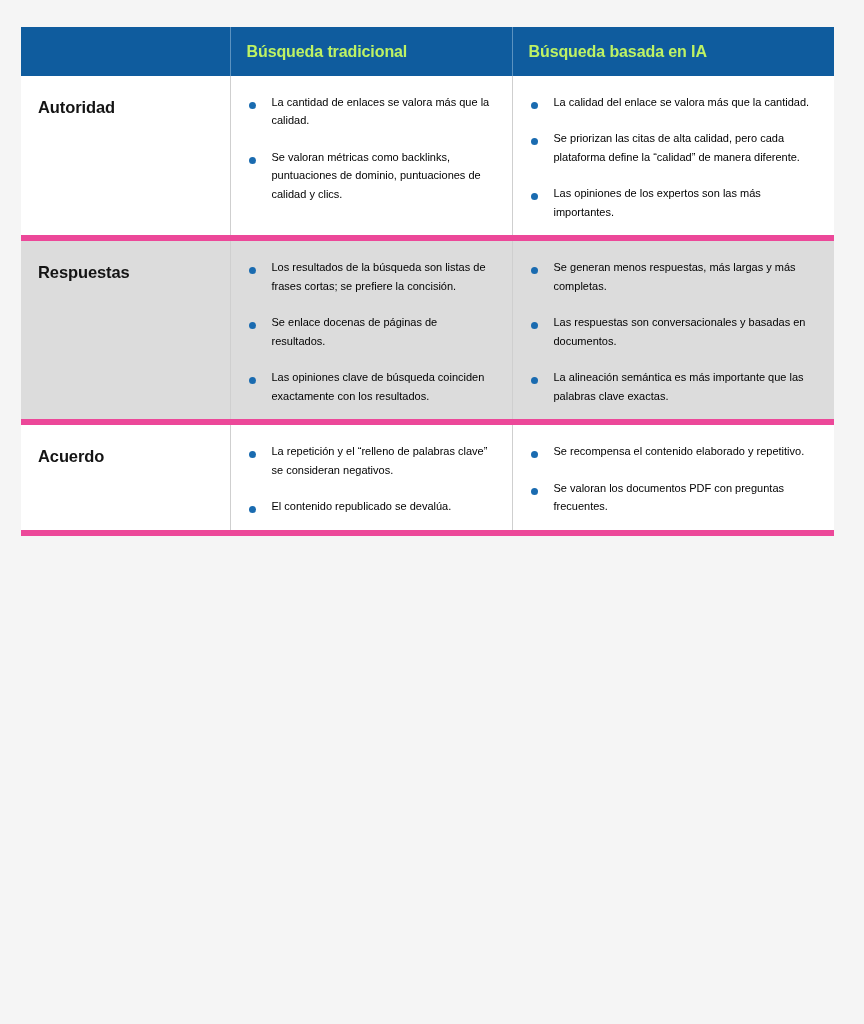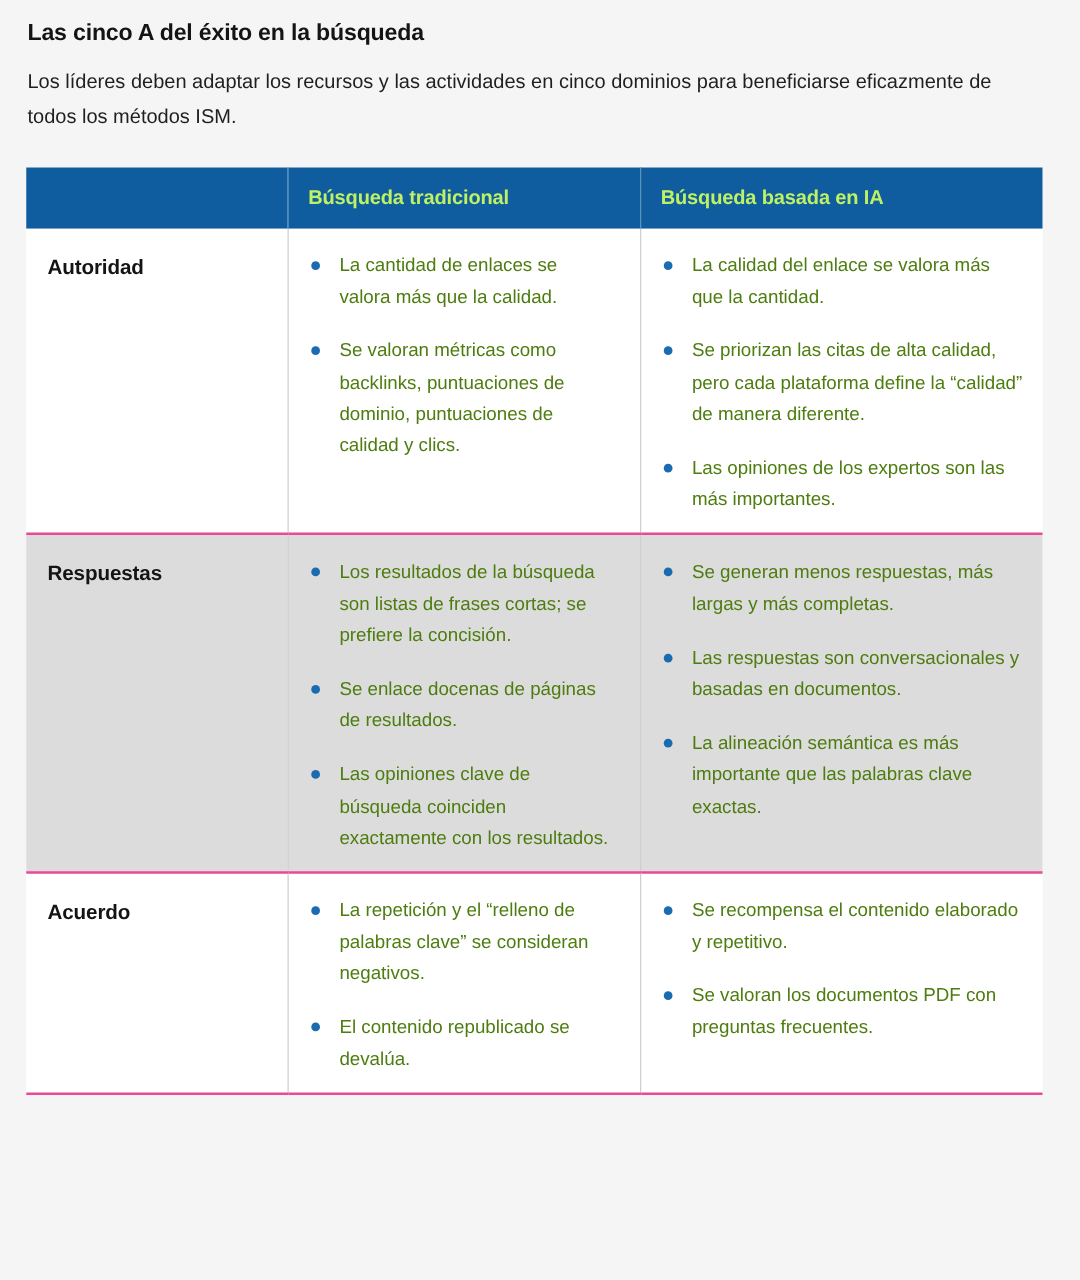--- a/index.html
+++ b/index.html
@@ -71,21 +71,21 @@
     padding: 0 16px;
     border-right: 1px solid #5b92c0;
     letter-spacing: -0.1px;
   }
   thead th:last-child { border-right: none; }
   thead th.blank { padding: 0; }
 
   tbody td {
     vertical-align: top;
     border-right: 1px solid #cfcfcf;
-    border-bottom: 2px solid #ec4899;
+    border-bottom: 6px solid #ec4899;
     padding: 16px 16px 14px 16px;
     background: #ffffff;
   }
   tbody td:last-child { border-right: none; margin-left: 17px; }
   tbody tr.shaded td { background: #dcdcdc; }
 
   td.row-label {
     font-size: 16.5px;
     font-weight: bold;
     color: #141414;
@@ -95,23 +95,23 @@
 
   ul.bullets {
     list-style: none;
     margin: 0;
     padding: 0;
   }
   ul.bullets li {
     position: relative;
     padding-left: 25px;
     margin: 0 0 18px 0;
-    font-size: 15px;
+    font-size: 11px;
     line-height: 1.68;
-    color: #4d7c0f;
+    color: #000000;
   }
   ul.bullets li:last-child { margin-bottom: 0; }
   ul.bullets li::before {
     content: "";
     position: absolute;
     left: 2px;
     top: 9px;
     width: 7px;
     height: 7px;
     border-radius: 50%;
@@ -119,24 +119,20 @@
   }
 
   .cell-inner { padding-top: 1px; }
   td.col-trad .cell-inner { padding-right: 6px; }
 </style>
 </head>
 <body>
 
 <div class="page">
 
-  <div class="intro">
-    <h1 class="page-title">Las cinco A del éxito en la búsqueda</h1>
-    <p class="page-subtitle">Los líderes deben adaptar los recursos y las actividades en cinco dominios para beneficiarse eficazmente de todos los métodos ISM.</p>
-  </div>
 
   <div class="table-wrap">
     <table class="comparison">
       <colgroup>
         <col class="c1">
           <col class="c2">
           <col class="c3">
       </colgroup>
       <thead>
         <tr>

